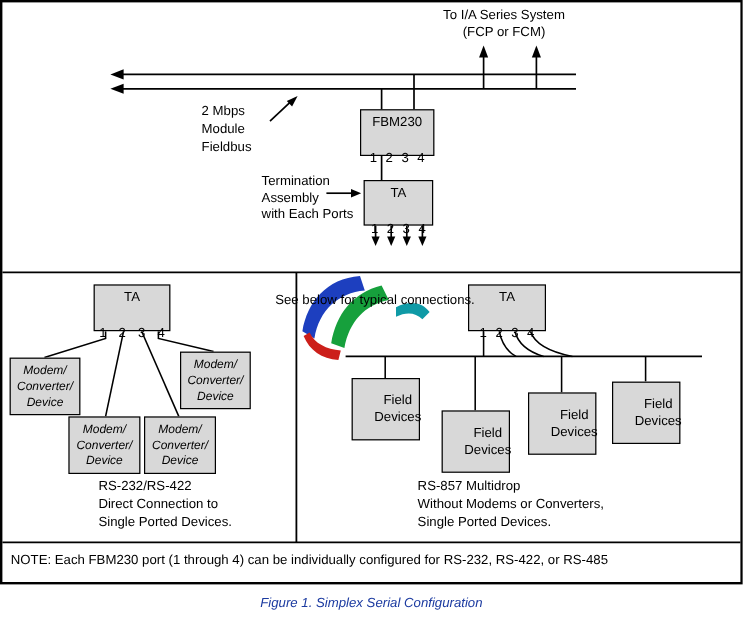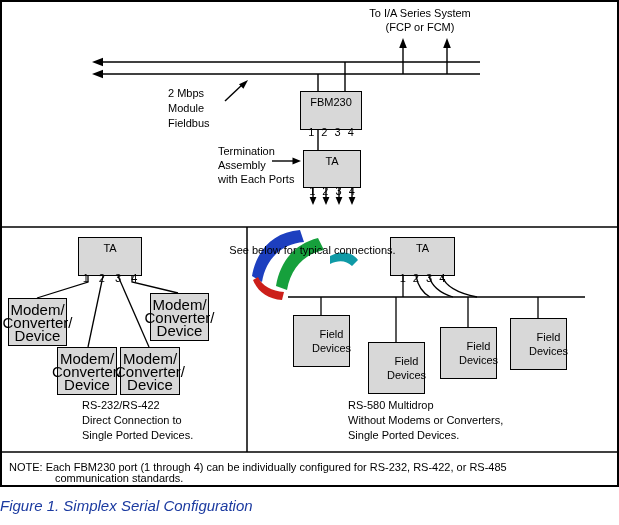--- a/index.html
+++ b/index.html
@@ -23,25 +23,25 @@
   .lh15 { line-height:15px; }
   .node {
     position:absolute; background:#d8d8d8; border:1px solid #000;
     display:flex; flex-direction:column; align-items:center;
     padding-top:4px; font-size:11px; z-index:2;
   }
   .node.dev { justify-content:center; padding-top:0; }
   .nt { line-height:13px;text-align:right; }
   .np { line-height:13px; margin-top:17px; word-spacing:4px; white-space:pre; }
   .np.wide { word-spacing:7px; }
-  .ml { white-space:pre-line; text-align:center; font-size:15px; line-height:13px; }
+  .ml { white-space:pre-line; text-align:center; font-size:10px; line-height:13px;font-style:italic; }
   .fl { white-space:pre-line; text-align:center; font-size:11px; line-height:14px;margin-left:20px; }
   .fig-caption {
     position:absolute; left:0; top:497px; width:619px;
-    font-size:15px; font-style:italic;
+    text-align:center; font-size:11px; font-style:italic;
     color:#1b3aa0; z-index:3;
   }
 </style>
 </head>
 <body>
 
 <div class="page">
 
   <svg class="wires" width="619" height="487" viewBox="0 0 619 487">
 
@@ -169,22 +169,21 @@
 Devices</span>
   </div>
   <div class="node dev" style="left:440px;top:327px;width:57px;height:52px;">
     <span class="fl">Field
 Devices</span>
   </div>
   <div class="node dev" style="left:510px;top:318px;width:57px;height:52px;">
     <span class="fl">Field
 Devices</span>
   </div>
-  <div class="label lh15" style="left:348px;top:398px;width:180px;">RS-580 Multidrop
+  <div class="label lh15" style="left:348px;top:398px;width:180px;">RS-857 Multidrop
 Without Modems or Converters,
 Single Ported Devices.</div>
 
   <div class="label" style="left:9px;top:460px;width:600px;white-space:nowrap;">NOTE: Each FBM230 port (1 through 4) can be individually configured for RS-232, RS-422, or RS-485</div>
-  <div class="label" style="left:55px;top:471px;width:400px;white-space:nowrap;">communication standards.</div>
 
   <div class="fig-caption">Figure 1. Simplex Serial Configuration</div>
 
 </div>
 
 </body></html>

